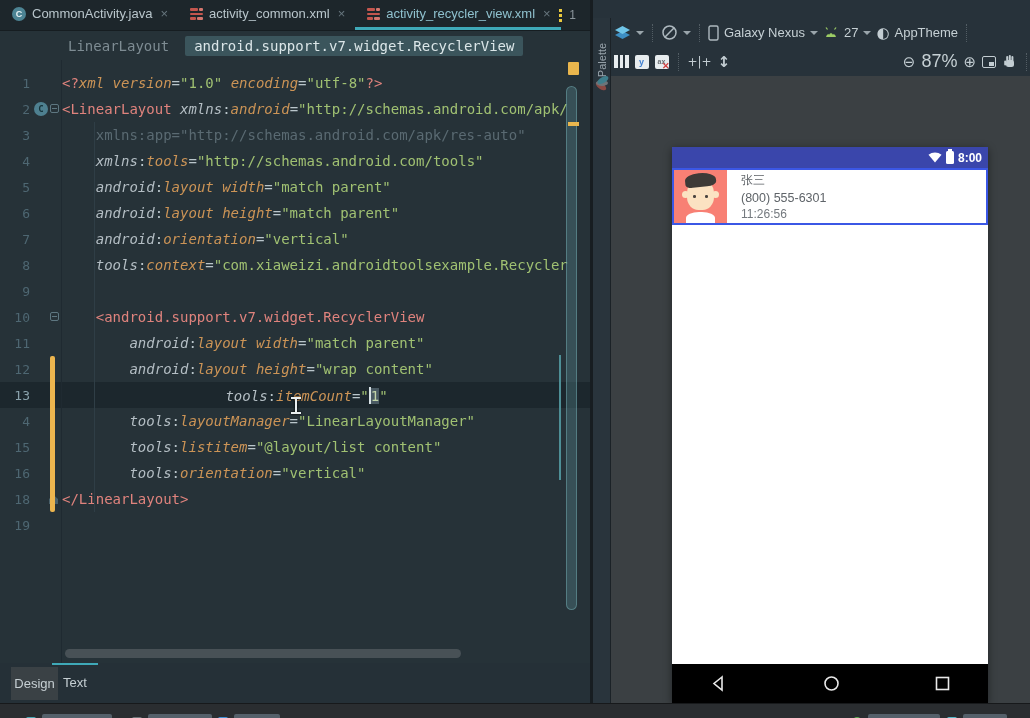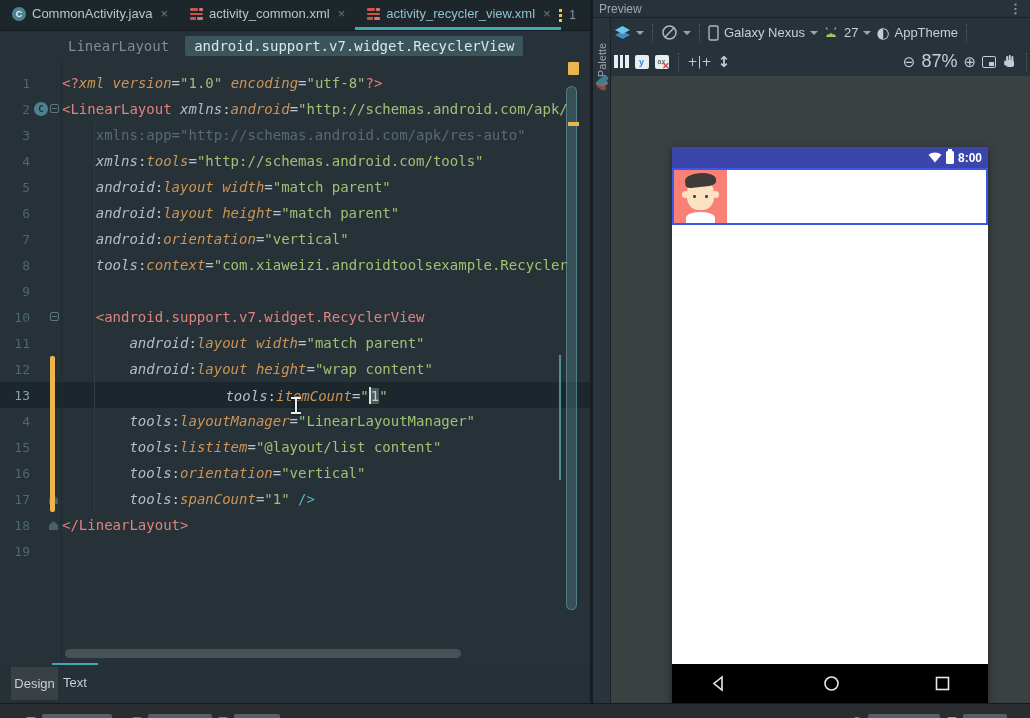--- a/index.html
+++ b/index.html
@@ -247,21 +247,20 @@
         <div class="line"><span class="ln">7</span><span class="gut"></span><span class="ct"><span class="sg-p">    </span><span class="sg-ns">android</span><span class="sg-p">:</span><span class="sg-attr">orientation</span><span class="sg-p">=</span><span class="sg-str">"vertical"</span></span></div>
         <div class="line"><span class="ln">8</span><span class="gut"></span><span class="ct"><span class="sg-p">    </span><span class="sg-ns">tools</span><span class="sg-p">:</span><span class="sg-attr">context</span><span class="sg-p">=</span><span class="sg-str">"com.xiaweizi.androidtoolsexample.Recycler</span></span></div>
         <div class="line"><span class="ln">9</span><span class="gut"></span><span class="ct"></span></div>
         <div class="line"><span class="ln">10</span><span class="gut"><span class="fold-open"></span></span><span class="ct"><span class="sg-p">    </span><span class="sg-tag">&lt;android.support.v7.widget.RecyclerView</span></span></div>
         <div class="line"><span class="ln">11</span><span class="gut"></span><span class="ct"><span class="sg-p">        </span><span class="sg-ns">android</span><span class="sg-p">:</span><span class="sg-attr">layout_width</span><span class="sg-p">=</span><span class="sg-str">"match_parent"</span></span></div>
         <div class="line"><span class="ln">12</span><span class="gut"></span><span class="ct"><span class="sg-p">        </span><span class="sg-ns">android</span><span class="sg-p">:</span><span class="sg-attr">layout_height</span><span class="sg-p">=</span><span class="sg-str">"wrap_content"</span></span></div>
         <div class="line active"><span class="ln">13</span><span class="gut"></span><span class="ct"><span class="sg-p">        </span><span class="sg-ns">tools</span><span class="sg-p">:</span><span class="sg-attr">itemCount</span><span class="sg-p">=</span><span class="sg-str">"</span><span class="sg-caret"></span><span class="sg-strhl">1</span><span class="sg-str">"</span></span></div>
         <div class="line"><span class="ln">4</span><span class="gut"></span><span class="ct"><span class="sg-p">        </span><span class="sg-ns">tools</span><span class="sg-p">:</span><span class="sg-attr">layoutManager</span><span class="sg-p">=</span><span class="sg-str">"LinearLayoutManager"</span></span></div>
         <div class="line"><span class="ln">15</span><span class="gut"></span><span class="ct"><span class="sg-p">        </span><span class="sg-ns">tools</span><span class="sg-p">:</span><span class="sg-attr">listitem</span><span class="sg-p">=</span><span class="sg-str">"@layout/list_content"</span></span></div>
         <div class="line"><span class="ln">16</span><span class="gut"></span><span class="ct"><span class="sg-p">        </span><span class="sg-ns">tools</span><span class="sg-p">:</span><span class="sg-attr">orientation</span><span class="sg-p">=</span><span class="sg-str">"vertical"</span></span></div>
-        <div class="line"><span class="ln">17</span><span class="gut"><span class="fold-up"></span></span><span class="ct"><span class="sg-p">        </span><span class="sg-ns">tools</span><span class="sg-p">:</span><span class="sg-attr">spanCount</span><span class="sg-p">=</span><span class="sg-str">"1"</span><span class="sg-p"> </span><span class="sg-teal">/&gt;</span></span></div>
         <div class="line"><span class="ln">18</span><span class="gut"><span class="fold-up"></span></span><span class="ct"><span class="sg-tag">&lt;/LinearLayout&gt;</span></span></div>
         <div class="line"><span class="ln">19</span><span class="gut"></span><span class="ct"></span></div>
       </div>
 
     <div class="indent-guide"></div>
     <div class="change-bar"></div>
     <div class="gutter-sep"></div>
 
     <div class="vscroll"></div>
     <div class="vscroll-mark"></div>
@@ -277,24 +276,20 @@
 
     <div class="mode-tabs">
       <div class="mode-design">Design</div>
       <div class="mode-text">Text</div>
     </div>
   </div>
 
   <div class="main-divider"></div>
 
   <div class="preview-pane">
-    <div class="pv-header">
-      <span class="title">Preview</span>
-      <span class="more">⋮</span>
-    </div>
 
     <div class="palette-strip">
       <div class="palette-label">Palette</div>
       <div class="palette-icon">
           <i></i>
           <i></i>
           <i></i>
         </div>
     </div>
 
@@ -378,20 +373,25 @@
         <div class="d-item">
           <div class="avatar">
             <span class="ear l"></span>
               <span class="ear r"></span>
             <span class="face"></span>
             <span class="hair"></span>
             <span class="eye l"></span>
               <span class="eye r"></span>
             <span class="shirt"></span>
           </div>
+          <div class="d-texts">
+            <span class="d-name">张三</span>
+            <span class="d-phone">(800) 555-6301</span>
+            <span class="d-time">11:26:56</span>
+          </div>
         </div>
         <div class="d-content"></div>
         <div class="d-nav">
           <svg width="17" height="17" viewBox="0 0 17 17">
               <polygon points="12,2 4,8.5 12,15" fill="none" stroke="#e8e8e8" stroke-width="1.6"></polygon>
             </svg>
           <svg width="17" height="17" viewBox="0 0 17 17">
               <circle cx="8.5" cy="8.5" r="6.5" fill="none" stroke="#e8e8e8" stroke-width="1.6"></circle>
             </svg>
           <svg width="15" height="15" viewBox="0 0 15 15">

